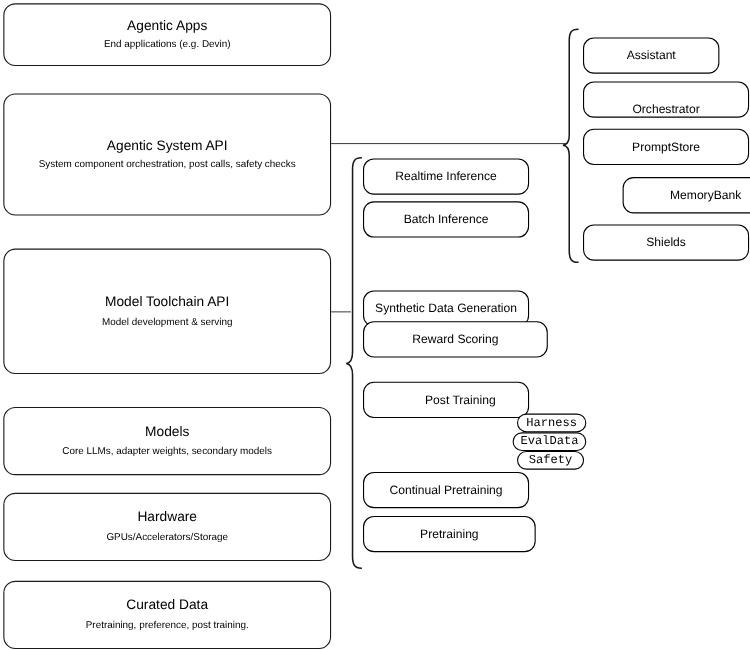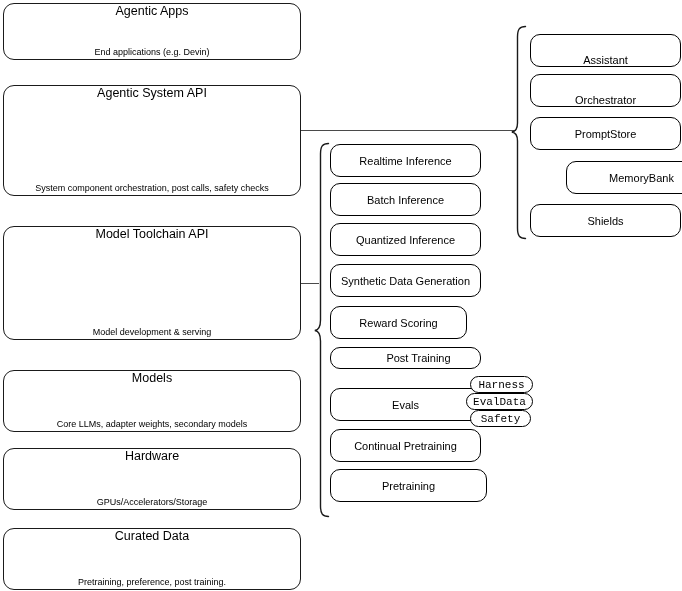--- a/index.html
+++ b/index.html
@@ -17,21 +17,21 @@
   }
   .box {
     position: absolute;
     box-sizing: border-box;
     border: 1.3px solid #1a1a1a;
     border-radius: 11px;
     background: #ffffff;
     display: flex;
     flex-direction: column;
     align-items: center;
-    justify-content: space-between;
+    justify-content: center;
     text-align: center;
   }
   .box .title {
     font-size: 12.5px;
     color: #000000;
     line-height: 1.25;
     white-space: nowrap;
   }
   .box .subtitle {
     font-size: 9px;
@@ -140,53 +140,47 @@
                C 4.5 107.5 6.5 110 6.5 116 L 6.5 203 C 6.5 210.5 8.5 213.5 14.5 213.5" fill="none" stroke="#1a1a1a" stroke-width="1.4" stroke-linecap="round"></path>
     </svg>
   </div>
 
   <div class="pill" style="left:330px; top:144px; width:151px; height:33px;">
     <span class="label">Realtime Inference</span>
   </div>
   <div class="pill" style="left:330px; top:183px; width:151px; height:33px;">
     <span class="label">Batch Inference</span>
   </div>
-  <div class="pill" style="left:330px; top:223px; width:151px; height:33px;">
-    <span class="label">Quantized Inference</span>
-  </div>
   <div class="pill" style="left:330px; top:264px; width:151px; height:33px;">
     <span class="label">Synthetic Data Generation</span>
   </div>
-  <div class="pill" style="left:330px; top:306px; width:137px; height:33px;">
+  <div class="pill" style="left:330px; top:292px; width:168px; height:33px;">
     <span class="label">Reward Scoring</span>
   </div>
-  <div class="pill" style="left:330px; top:347px; width:151px; height:22px;padding-left:26px;">
+  <div class="pill" style="left:330px; top:347px; width:151px; height:33px;padding-left:26px;">
     <span class="label">Post Training</span>
-  </div>
-  <div class="pill" style="left:330px; top:388px; width:151px; height:33px;">
-    <span class="label">Evals</span>
   </div>
   <div class="pill" style="left:330px; top:429px; width:151px; height:33px;">
     <span class="label">Continual Pretraining</span>
   </div>
   <div class="pill" style="left:330px; top:469px; width:157px; height:33px;">
     <span class="label">Pretraining</span>
   </div>
 
   <div class="minipill" style="left:470px; top:376px; width:63px; height:17px;">
     <span class="label">Harness</span>
   </div>
   <div class="minipill" style="left:466px; top:393px; width:67px; height:17px;">
     <span class="label">EvalData</span>
   </div>
   <div class="minipill" style="left:470px; top:410px; width:61px; height:17px;">
     <span class="label">Safety</span>
   </div>
 
-  <div class="pill" style="left:530px; top:34px; width:151px; height:33px;align-items:flex-end;">
+  <div class="pill" style="left:530px; top:34px; width:124px; height:33px;">
     <span class="label">Assistant</span>
   </div>
   <div class="pill" style="left:530px; top:74px; width:151px; height:33px;align-items:flex-end;">
     <span class="label">Orchestrator</span>
   </div>
   <div class="pill" style="left:530px; top:117px; width:151px; height:33px;">
     <span class="label">PromptStore</span>
   </div>
   <div class="pill" style="left:530px; top:161px; width:151px; height:33px;margin-left:36px;">
     <span class="label">MemoryBank</span>

